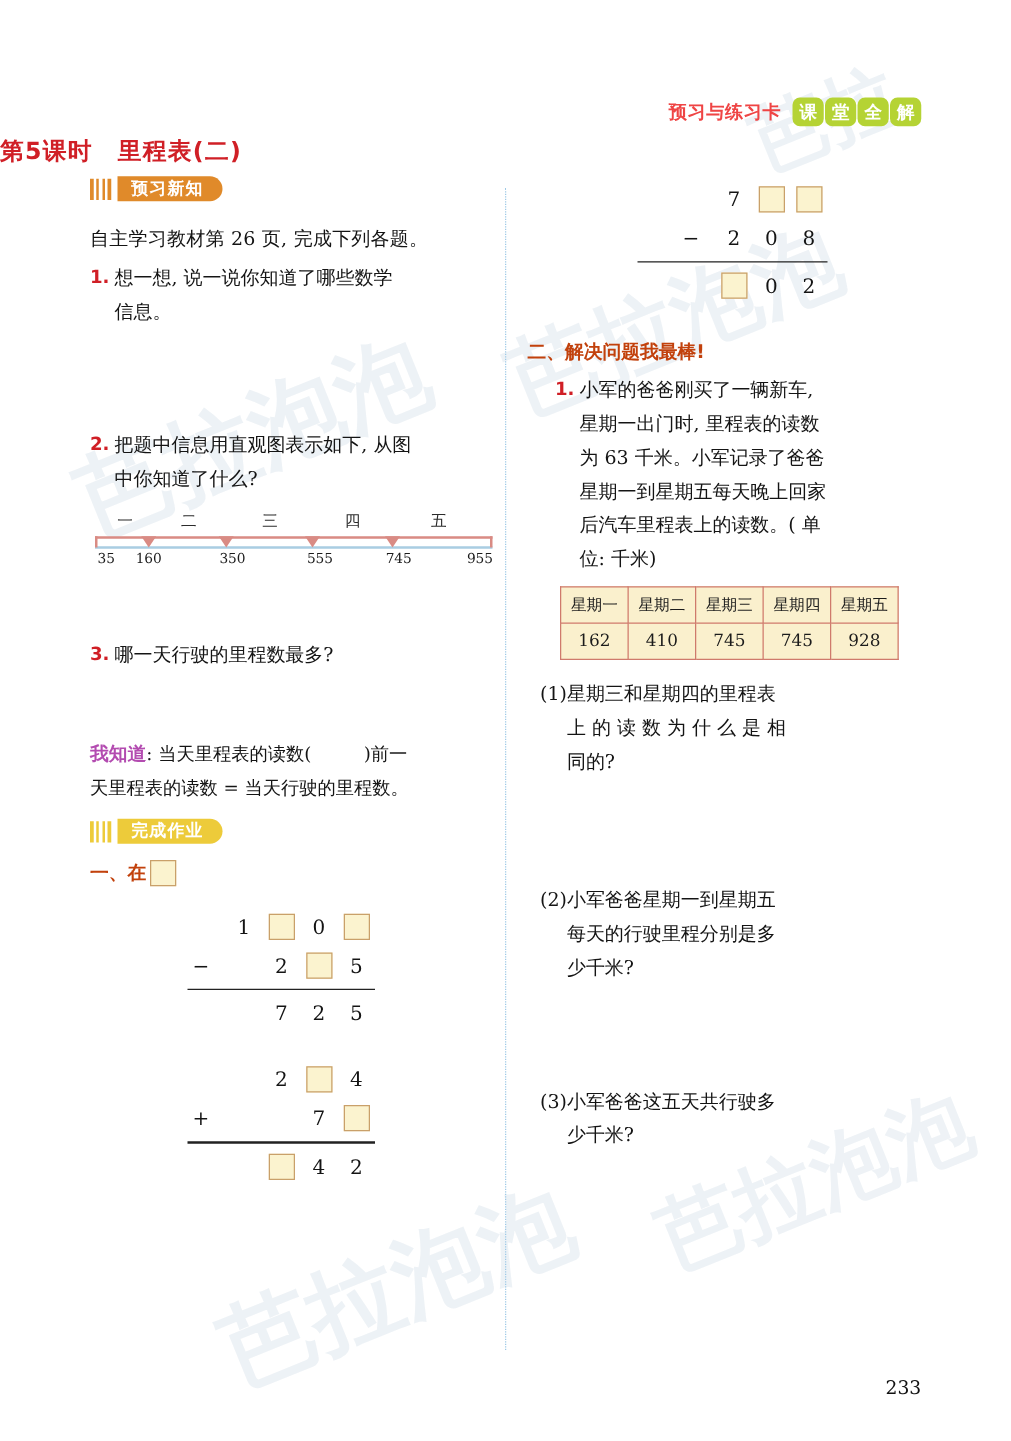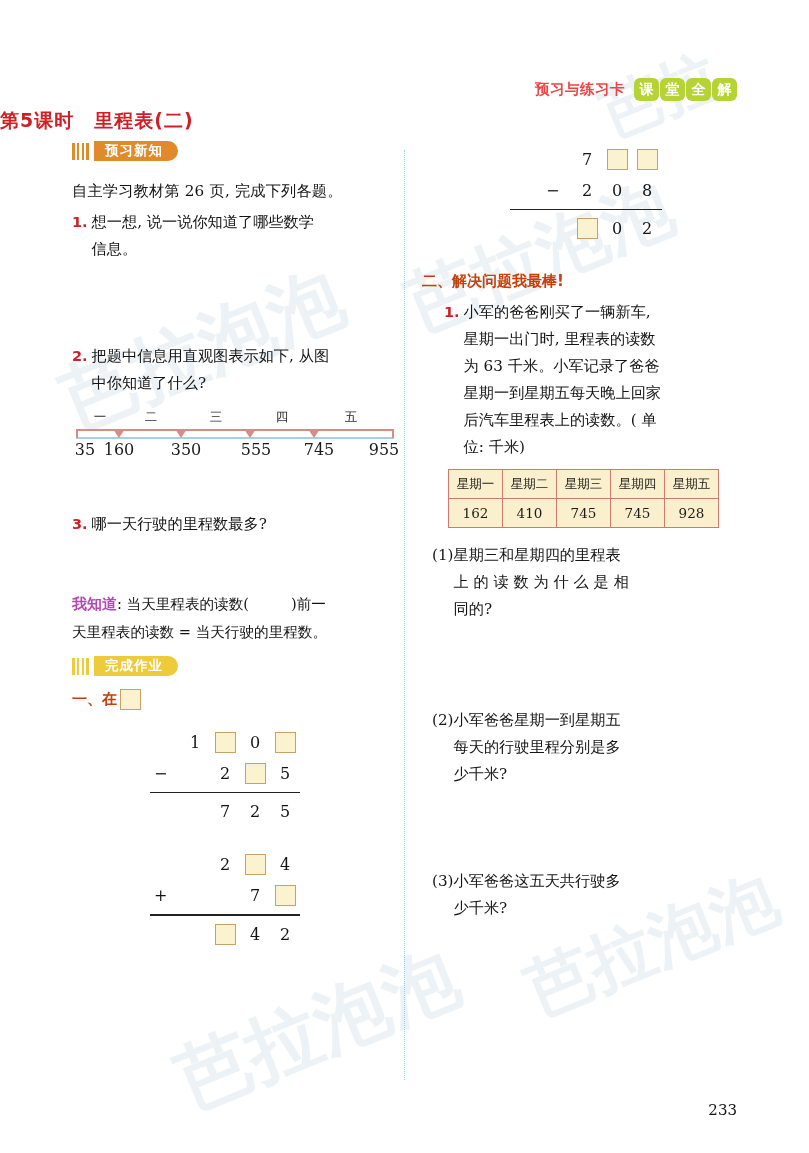--- a/index.html
+++ b/index.html
@@ -128,21 +128,21 @@
   }
   .numline .endl, .numline .endr {
     position:absolute; top:22px; width:2px; height:9px; background:#d98b84;
   }
   .numline .cn {
     position:absolute; top:2px; transform:translateX(-50%);
     font-size:12.5px; color:#2b2b2b;
   }
   .numline .val {
     position:absolute; top:33px; transform:translateX(-50%);
-    font-size:16px; color:#1b1b1b;
+    font-size:11px; color:#1b1b1b;
     font-family:"DejaVu Serif","Liberation Serif",serif;
   }
 
   
   .vcalc { position:relative; margin:12px 0 0 0; }
   .vrow { display:flex; align-items:center; justify-content:flex-end; height:31px; }
   .vop {
     width:26px; text-align:left; font-size:16px;
     font-family:"DejaVu Serif","Liberation Serif",serif;
   }

